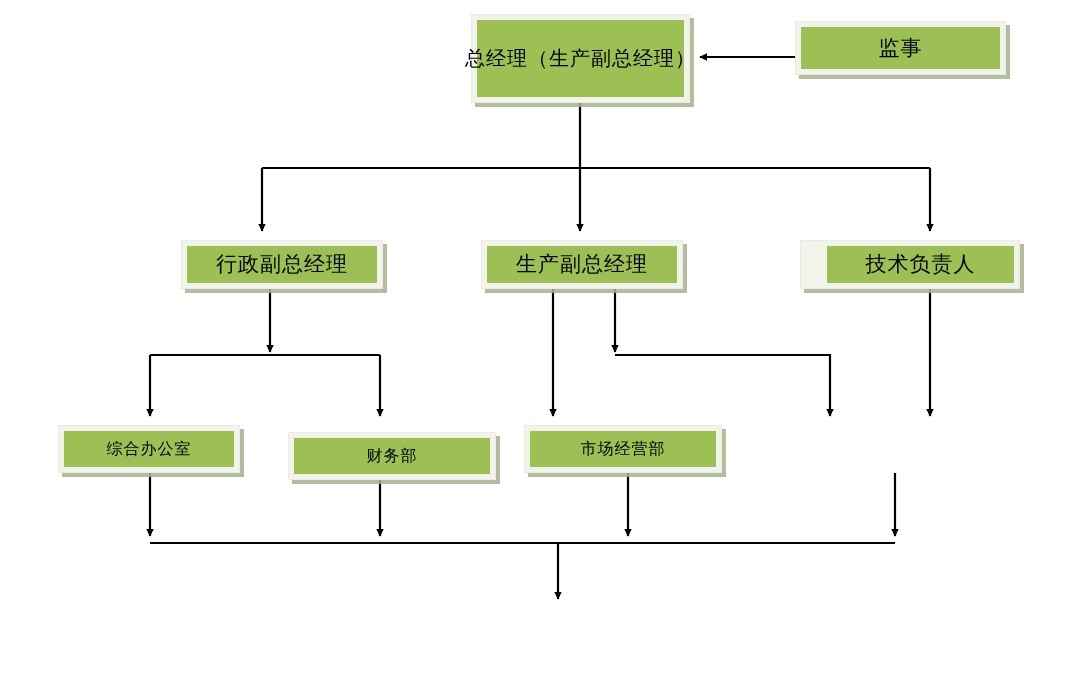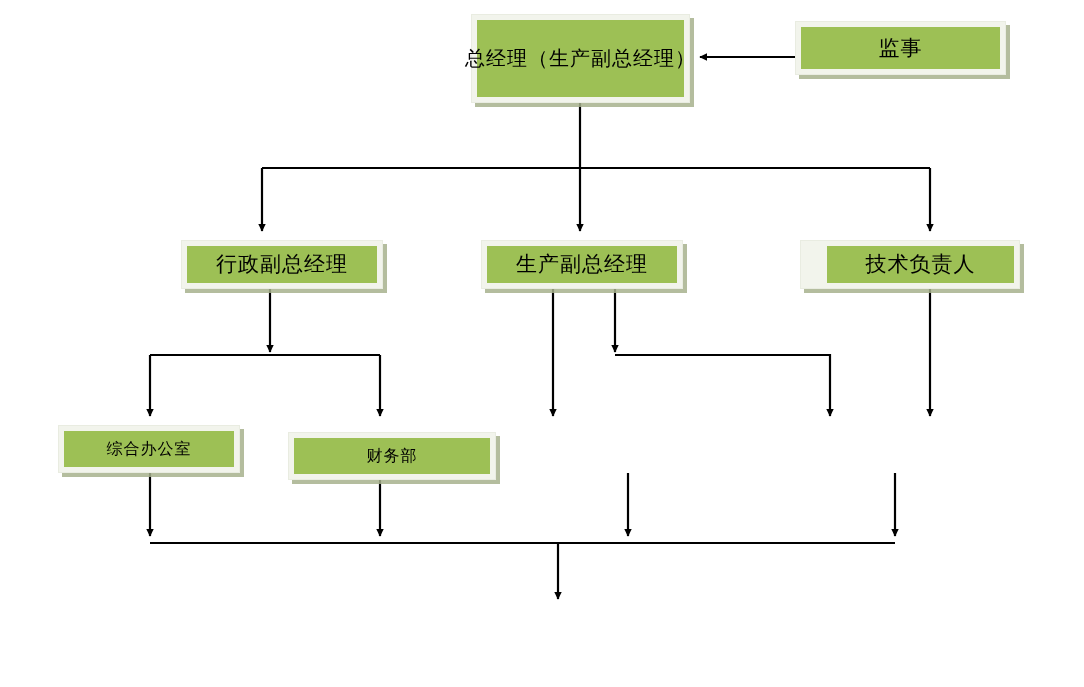--- a/index.html
+++ b/index.html
@@ -136,16 +136,21 @@
       <span class="line">综合办公室</span>
     </div>
   </div>
 
   <div class="node small" style="left:288px; top:425px; width:208px; height:48px;margin-top:7px;">
     <div class="fill">
       <span class="line">财务部</span>
     </div>
   </div>
 
+  <div class="node small" style="left:524px; top:425px; width:198px; height:48px;">
+    <div class="fill">
+      <span class="line">市场经营部</span>
+    </div>
+  </div>
 
 
 
 </div>
 
 </body></html>

